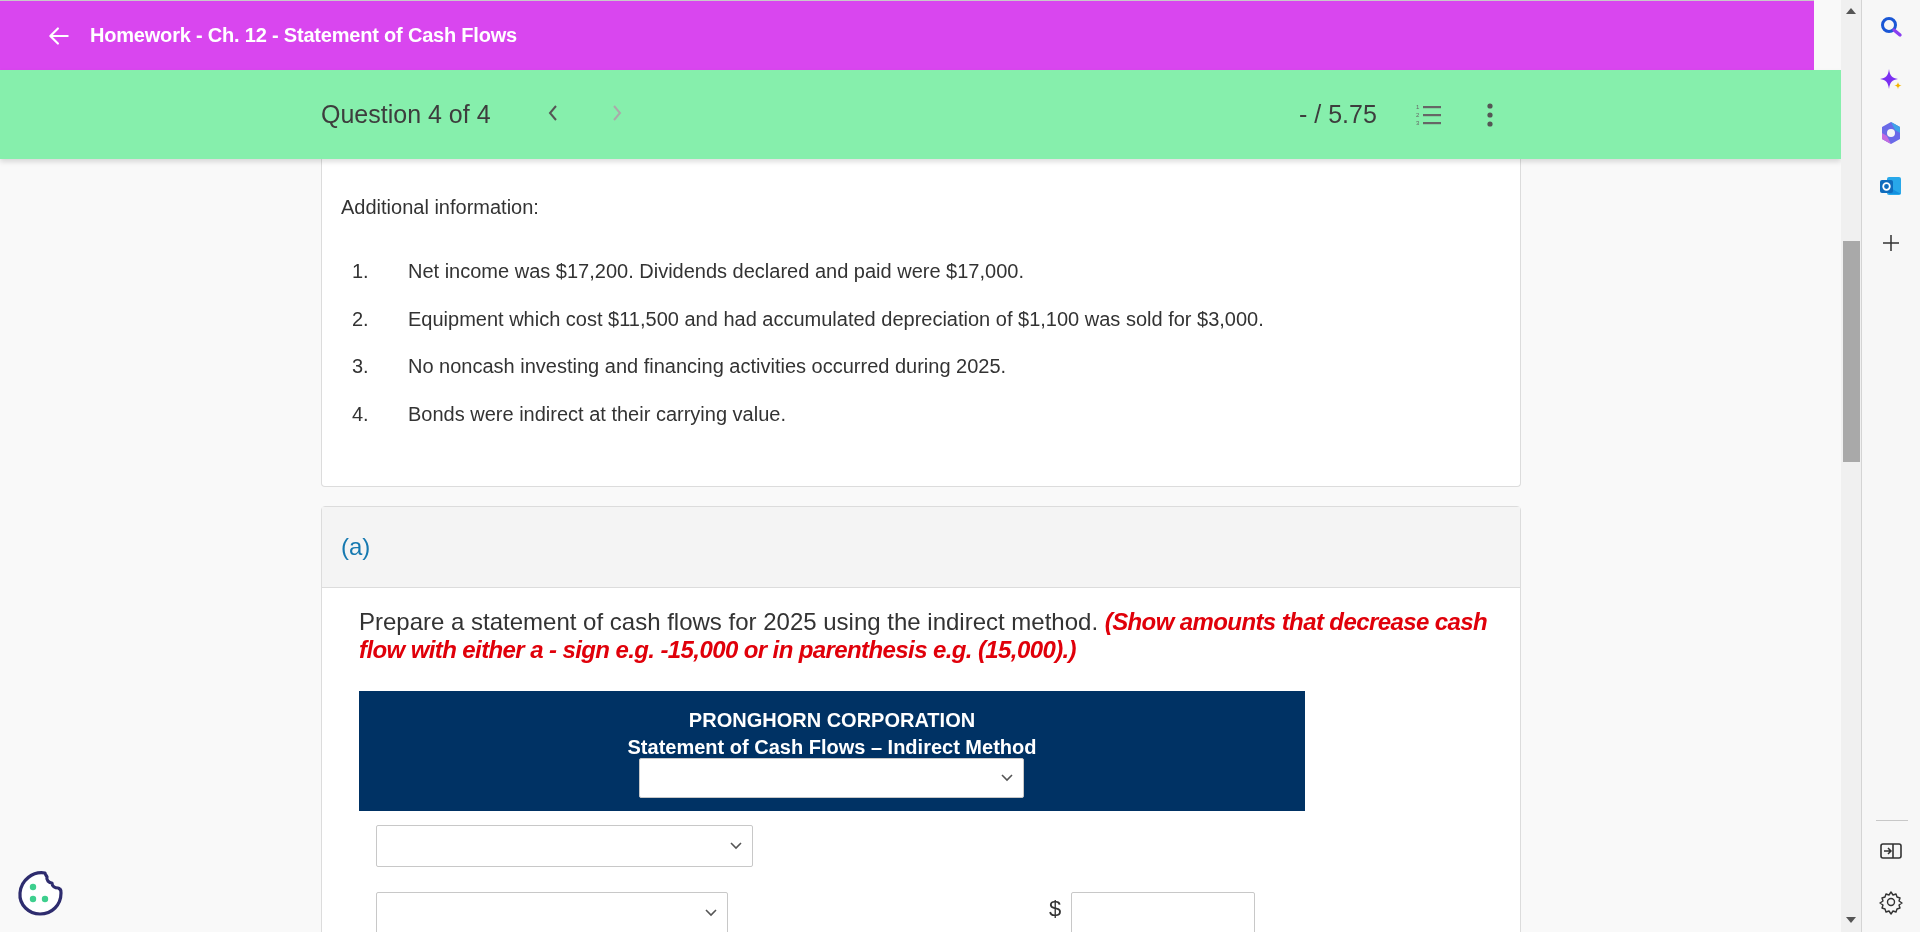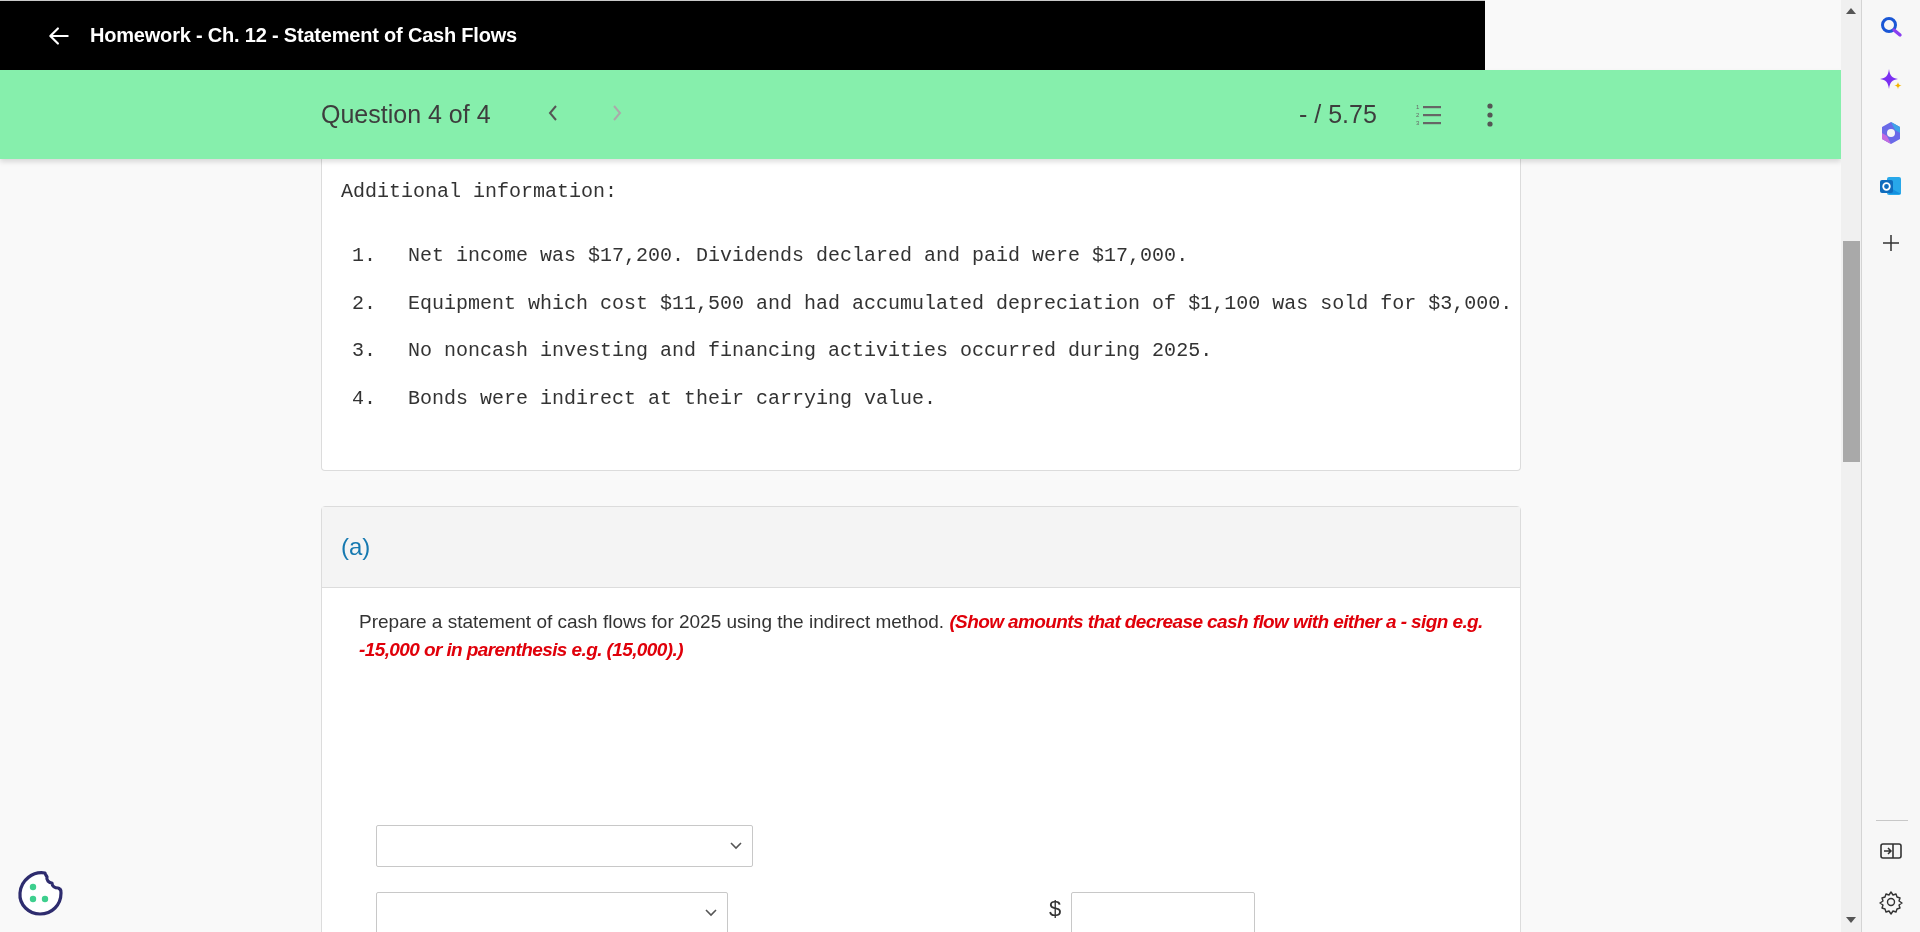--- a/index.html
+++ b/index.html
@@ -1,38 +1,38 @@
 <!DOCTYPE html>
 <html><head>
 <meta charset="utf-8">
 <style>
   * { box-sizing: border-box; margin: 0; padding: 0; }
   html, body { width: 1920px; height: 932px; overflow: hidden; background: #f9f9f9; font-family: "Liberation Sans", sans-serif; }
   .page { position: absolute; left: 0; top: 0; width: 1841px; height: 932px; background: #f9f9f9; overflow: hidden; }
-  .topbar { position: absolute; left: 0; top: 0; width: 1485px; height: 70px; background: #000000; border-top: 1px solid #c9c9c9; }
+  .topbar { position: absolute; left: 0; top: 0; width: 1814px; height: 70px; background: #d946ef; border-top: 1px solid #c9c9c9; }
   .topbar .back { position: absolute; left: 46px; top: 22px; width: 26px; height: 26px; cursor: pointer; }
   .topbar .title { position: absolute; left: 90px; top: 23px; color: #fff; font-size: 20px; font-weight: bold; letter-spacing: -0.2px; }
   .subbar { position: absolute; left: 0; top: 70px; width: 1841px; height: 89px; background: #86efac; box-shadow: 0 3px 5px rgba(0,0,0,0.13); z-index: 5; }
   .subbar .qnum { position: absolute; left: 321px; top: 30px; font-size: 25px; color: #3d3d3d; }
   .subbar .nav { position: absolute; top: 28px; width: 30px; height: 30px; display: flex; align-items: center; justify-content: center; font-size: 24px; cursor: pointer; }
   .subbar .prev { left: 538px; color: #555; }
   .subbar .next { left: 602px; color: #aaa; }
   .subbar .score { position: absolute; left: 1299px; top: 30px; font-size: 25px; color: #3d3d3d; }
   .subbar .listicon { position: absolute; left: 1416px; top: 33px; width: 28px; height: 24px; cursor: pointer; }
   .subbar .kebab { position: absolute; left: 1480px; top: 31px; width: 20px; height: 28px; cursor: pointer; }
   .panel { position: absolute; left: 321px; width: 1200px; background: #fff; border: 1px solid #dcdcdc; border-radius: 4px; }
-  .panel1 { top: 132px; height: 339px; border-top: none; border-radius: 0 0 4px 4px; font-family: Liberation Mono, monospace; }
+  .panel1 { top: 148px; height: 339px; border-top: none; border-radius: 0 0 4px 4px; }
   .addl { position: absolute; left: 19px; top: 48px; font-size: 20px; color: #333; }
   .item { position: absolute; left: 30px; font-size: 20px; color: #333; }
   .item .num { position: absolute; left: 0; width: 40px; }
   .item .txt { position: absolute; left: 56px; white-space: nowrap; }
   .panel2 { top: 506px; height: 460px; }
   .panel2 .phead { position: absolute; left: 0; top: 0; width: 100%; height: 81px; background: #f4f4f4; border-bottom: 1px solid #dcdcdc; }
   .panel2 .plabel { position: absolute; left: 19px; top: 26px; font-size: 24px; color: #1679b0; }
-  .instr { position: absolute; left: 37px; top: 101px; width: 1130px; font-size: 19px; line-height: 28px; color: #333; }
+  .instr { position: absolute; left: 37px; top: 101px; width: 1130px; font-size: 24px; line-height: 28px; color: #333; }
   .instr .red { color: #e0000a; font-style: italic; font-weight: bold; letter-spacing: -0.6px; }
   .stmt { position: absolute; left: 37px; top: 184px; width: 946px; height: 120px; background: #003264; }
   .stmt .co { position: absolute; left: 0; top: 18px; width: 100%; text-align: center; color: #fff; font-weight: bold; font-size: 20px; }
   .stmt .st { position: absolute; left: 0; top: 45px; width: 100%; text-align: center; color: #fff; font-weight: bold; font-size: 20px; }
   .sel { position: absolute; background: #fff; border: 1px solid #c8c8c8; border-radius: 2px; cursor: pointer; }
   .sel .chev { position: absolute; right: 10px; top: 50%; transform: translateY(-50%); width: 12px; height: 8px; }
   .stmt .sel { left: 280px; top: 67px; width: 385px; height: 40px; }
   .sel1 { left: 54px; top: 318px; width: 377px; height: 42px; }
   .sel2 { left: 54px; top: 385px; width: 352px; height: 42px; }
   .dollar { position: absolute; left: 727px; top: 389px; font-size: 22px; color: #333; }
@@ -108,20 +108,30 @@
 
   <div class="panel panel2">
     <div class="phead">
       <span class="plabel">(a)</span>
     </div>
     <div class="instr">
       <span>Prepare a statement of cash flows for 2025 using the indirect method.</span>
       <span class="red">(Show amounts that decrease cash flow with either a - sign e.g. -15,000 or in parenthesis e.g. (15,000).)</span>
     </div>
 
+    <div class="stmt">
+      <div class="co">PRONGHORN CORPORATION</div>
+      <div class="st">Statement of Cash Flows – Indirect Method</div>
+      <div class="sel">
+        <span></span>
+        <svg class="chev" viewBox="0 0 12 8">
+            <path d="M1 1l5 5 5-5" fill="none" stroke="#555" stroke-width="1.6"></path>
+          </svg>
+      </div>
+    </div>
 
     <div class="sel sel1">
       <span></span>
       <svg class="chev" viewBox="0 0 12 8">
           <path d="M1 1l5 5 5-5" fill="none" stroke="#555" stroke-width="1.6"></path>
         </svg>
     </div>
 
     <div class="sel sel2">
       <span></span>

